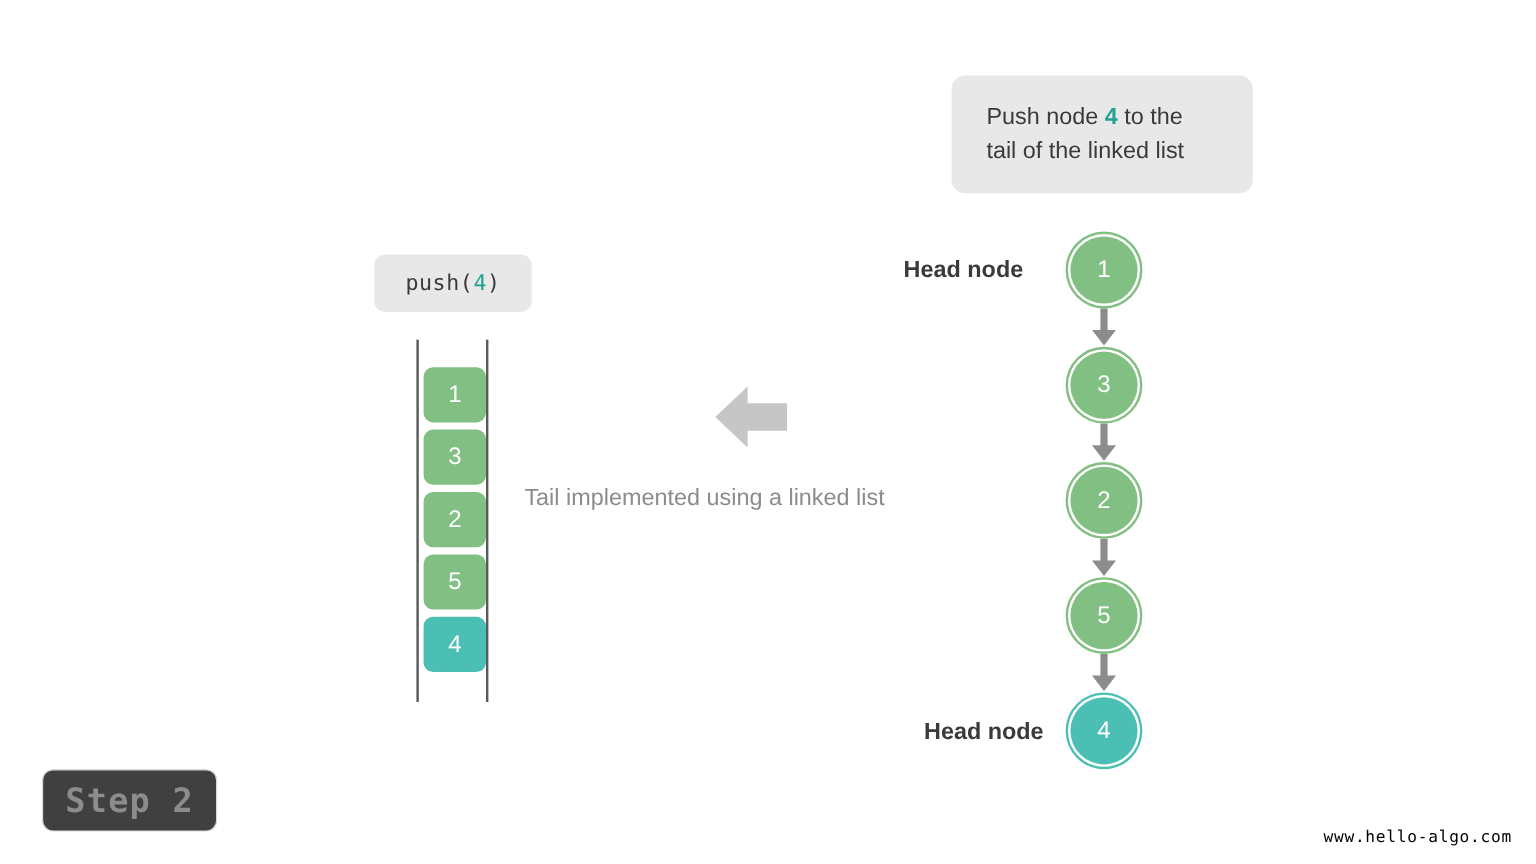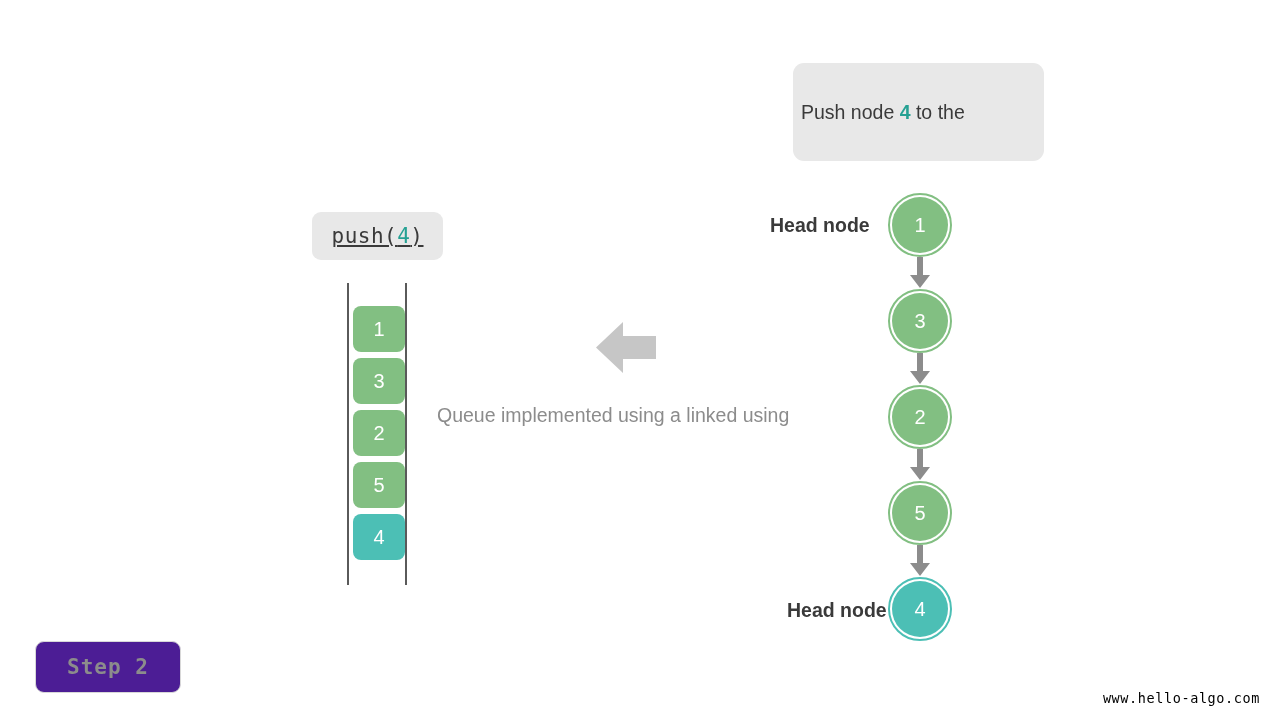--- a/index.html
+++ b/index.html
@@ -22,21 +22,21 @@
     left: 793px;
     top: 63px;
     width: 251px;
     height: 98px;
     background: #e8e8e8;
     border-radius: 11px;
     box-sizing: border-box;
     display: flex;
     flex-direction: column;
     justify-content: center;
-    padding: 0 8px;
+    padding: 0 29px;
   }
   .callout-line {
     font-size: 19.5px;
     line-height: 29px;
     color: #3a3a3a;
     white-space: nowrap;
   }
   .hl-teal {
     color: #25a193;
     font-weight: bold;
@@ -48,24 +48,23 @@
     left: 312px;
     top: 212px;
     width: 131px;
     height: 48px;
     background: #e8e8e8;
     border-radius: 9px;
     display: flex;
     align-items: center;
     justify-content: center;
     font-family: "DejaVu Sans Mono", "Liberation Mono", monospace;
-    font-size: 21px;
+    font-size: 18px;
     color: #3a3a3a;
     letter-spacing: 0.5px;
-    text-decoration: underline;
   }
   .pushpill .hl-teal { font-weight: normal; }
 
   
   .queue-wrap {
     position: absolute;
     left: 345px;
     top: 283px;
     width: 64px;
     height: 302px;
@@ -171,42 +170,41 @@
     border-top: 13px solid #8c8c8c;
   }
 
   .node-label {
     position: absolute;
     font-size: 19.5px;
     font-weight: bold;
     color: #3a3a3a;
     white-space: nowrap;
     text-align: right;
-    margin-left: 17px;
   }
   .label-head { left: 753px; top: 214px; }
   .label-tail { left: 770px; top: 599px; }
 
   
   .stepbadge {
     position: absolute;
     left: 35px;
     top: 641px;
     width: 146px;
     height: 52px;
     box-sizing: border-box;
-    background: #4c1d95;
+    background: #404040;
     border: 1.5px solid #d8d8d8;
     border-radius: 9px;
     display: flex;
     align-items: center;
     justify-content: center;
     font-family: "DejaVu Sans Mono", "Liberation Mono", monospace;
     font-weight: bold;
-    font-size: 21px;
+    font-size: 28px;
     color: #8c8c8c;
     letter-spacing: 1px;
     text-align: center;
   }
 
   
   .watermark {
     position: absolute;
     right: 20px;
     bottom: 14px;
@@ -216,20 +214,21 @@
     letter-spacing: 0.6px;
   }
 </style>
 </head>
 <body>
 
 <div class="callout">
   <div class="callout-line">
     <span>Push node </span><span class="hl-teal">4</span><span> to the</span>
   </div>
+  <div class="callout-line">tail of the linked list</div>
 </div>
 
 <div class="pushpill">
   <span>push(</span>
     <span class="hl-teal">4</span>
     <span>)</span>
 </div>
 
 <div class="queue-wrap">
   <div class="rail rail-left"></div>
@@ -242,21 +241,21 @@
     <div class="cell accent">4</div>
   </div>
 </div>
 
 <div class="bigarrow">
   <svg width="60" height="53" viewBox="0 0 60 53" xmlns="http://www.w3.org/2000/svg">
     <path d="M0 26.5 L27 1 L27 15 L60 15 L60 38 L27 38 L27 52 Z" fill="#c6c6c6"></path>
   </svg>
 </div>
 
-<div class="caption">Queue implemented using a linked using</div>
+<div class="caption">Tail implemented using a linked list</div>
 
 <div class="linkedlist">
 
   <div class="node" style="top:0px;">
     <div class="node-inner">1</div>
   </div>
   <div class="link" style="top:64px; height:20px;"></div>
   <div class="linkhead" style="top:82px;"></div>
 
   <div class="node" style="top:96px;">

